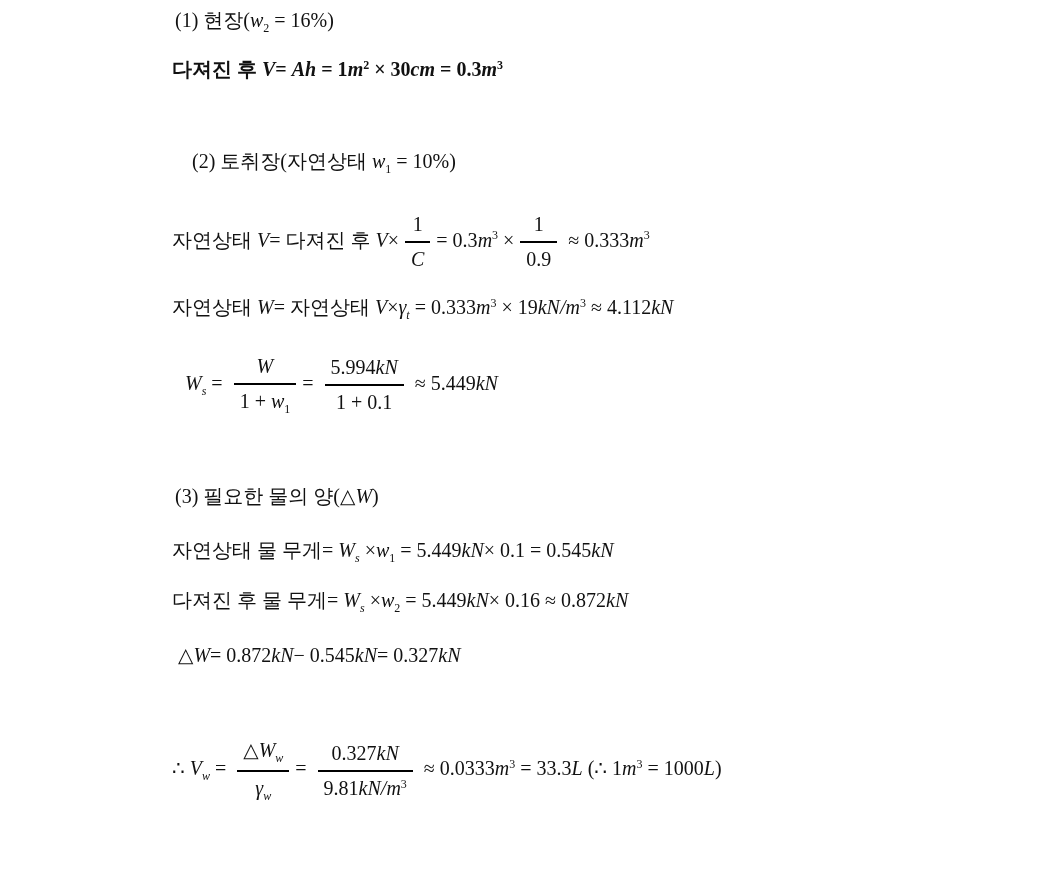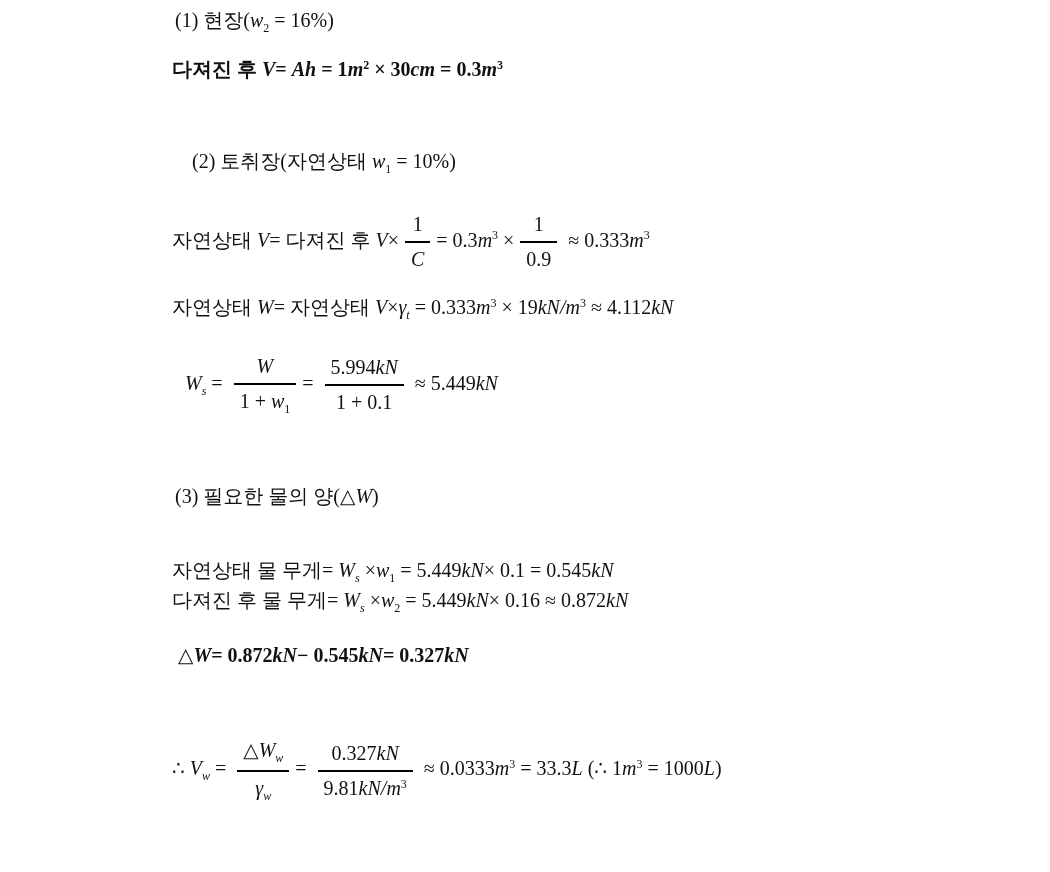--- a/index.html
+++ b/index.html
@@ -32,23 +32,23 @@
   .frac .num { display: block; padding: 0 6px 4px; border-bottom: 2px solid #000; }
   .frac .den { display: block; padding: 4px 6px 0; }
 
   .l1  { top: 8px;   left: 175px; }
   .l2  { top: 57px;  left: 172px; font-weight: bold; }
   .l3  { top: 149px; left: 192px; }
   .l4  { top: 212px; left: 172px; }
   .l5  { top: 295px; left: 172px; }
   .l6  { top: 354px; left: 185px; }
   .l7  { top: 484px; left: 175px; }
-  .l8  { top: 538px; left: 172px; margin-top: 20px; }
+  .l8  { top: 538px; left: 172px; }
   .l9  { top: 588px; left: 172px; text-align: center; }
-  .l10 { top: 643px; left: 178px; font-weight: bold; }
+  .l10 { top: 643px; left: 178px; }
   .l11 { top: 738px; left: 172px; }
 </style>
 </head>
 <body>
 
 <div>
 
   <div class="line l1"><span>(1) 현장(</span><span class="v">w</span><span class="sb">2</span><span> = 16%)</span></div>
 
   <div class="line l2"><span>다져진 후 </span><span class="v">V</span><span>= </span><span class="v">Ah</span><span> = 1</span><span class="v">m</span><span class="sp">2</span><span> × 30</span><span class="v">cm</span><span> = 0.3</span><span class="v">m</span><span class="sp">3</span></div>

